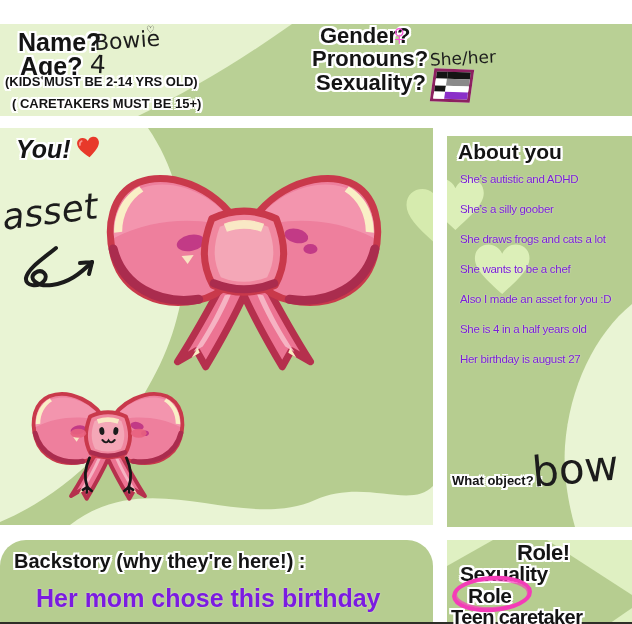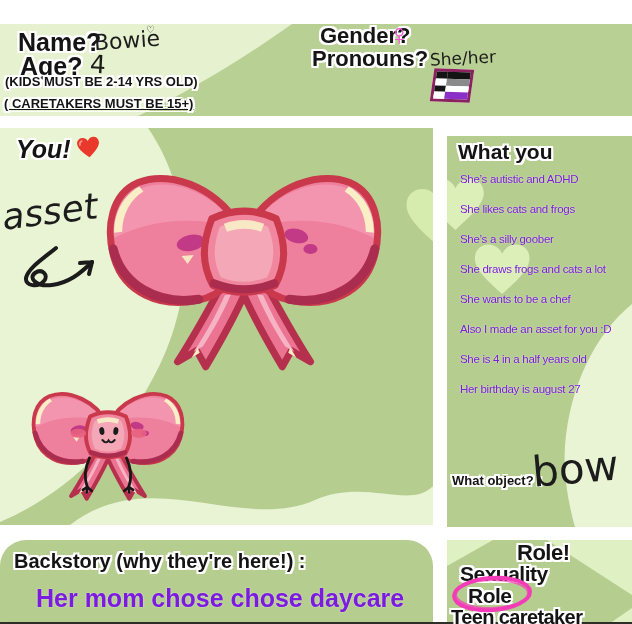--- a/index.html
+++ b/index.html
@@ -78,25 +78,26 @@
     <svg class="bg" width="632" height="92">
       <rect width="632" height="92" fill="#b9d095"></rect>
       <path d="M0,0 H292 C244,34 192,66 138,92 H0 Z" fill="#e6f2cf"></path>
     </svg>
     <div class="abs outlined" style="left:18px;top:6px;font-size:25px;">Name?</div>
     <div class="abs hw" style="left:94px;top:6px;font-size:22px;transform:rotate(-4deg);">Bowie</div>
     <div class="abs" style="left:146px;top:0px;font-size:10px;color:#1c1c1c;z-index:3;">♡</div>
     <div class="abs outlined" style="left:20px;top:30px;font-size:25px;">Age?</div>
     <div class="abs hw" style="left:90px;top:28px;font-size:25px;transform:rotate(3deg);">4</div>
     <div class="abs outlined" style="left:5px;top:51px;font-size:13px;">(KIDS MUST BE 2-14 YRS OLD)</div>
-    <div class="abs outlined" style="left:4px;top:73px;font-size:13px;text-decoration:underline;">( CARETAKERS MUST BE 15+)</div>
+    <div class="abs outlined" style="left:12px;top:73px;font-size:13px;">( CARETAKERS MUST BE 15+)</div>
     <div class="abs outlined" style="left:320px;top:1px;font-size:22px;">Gender?</div>
     <div class="abs" style="left:388px;top:-4px;font-size:30px;font-weight:700;color:#f550d8;line-height:1;z-index:2;">♀</div>
     <div class="abs outlined" style="left:312px;top:24px;font-size:22px;">Pronouns?</div>
     <div class="abs hw" style="left:430px;top:26px;font-size:17px;transform:rotate(-3deg);">She/her</div>
+    <div class="abs outlined" style="left:316px;top:48px;font-size:22px;">Sexuality?</div>
     <div class="flag" style="left:432px;top:45px;">
       <div class="flag-spine">
         <div style="background:#141414;"></div>
           <div style="background:#ffffff;"></div>
         <div style="background:#141414;"></div>
           <div style="background:#ffffff;"></div>
       </div>
       <div class="flag-stripes">
         <div style="background:#141414;"></div>
           <div style="background:#8a8a8a;"></div>
@@ -144,41 +145,40 @@
     </svg>
   </div>
 
   <div class="panel" style="left:447px;top:112px;width:185px;height:391px;">
     <svg class="bg" width="185" height="391">
       <rect width="185" height="391" fill="#b6cd90"></rect>
       <use href="#heartShape" transform="translate(-24,40) scale(1.35)" fill="#dcefb8"></use>
       <use href="#heartShape" transform="translate(24,106) scale(1.3)" fill="#dcefb8"></use>
       <path d="M185,168 C148,198 122,252 118,310 C116,340 122,370 128,391 L185,391 Z" fill="#e9f4d4"></path>
     </svg>
-    <div class="abs outlined" style="left:11px;top:5px;font-size:21px;">What you</div>
+    <div class="abs outlined" style="left:11px;top:5px;font-size:21px;">About you</div>
     <div class="abs" style="left:13px;top:36px;">
       <div class="purple-item">She’s autistic and ADHD</div>
-      <div class="purple-item">She likes cats and frogs</div>
       <div class="purple-item">She’s a silly goober</div>
       <div class="purple-item">She draws frogs and cats a lot</div>
       <div class="purple-item">She wants to be a chef</div>
       <div class="purple-item">Also I made an asset for you :D</div>
       <div class="purple-item">She is 4 in a half years old</div>
       <div class="purple-item">Her birthday is august 27</div>
     </div>
     <div class="abs outlined" style="left:5px;top:338px;font-size:13px;">What object? :</div>
     <div class="abs hw" style="left:85px;top:312px;font-size:42px;transform:rotate(-5deg);">bow</div>
   </div>
 
   <div class="panel" style="left:0;top:516px;width:433px;height:106px;border-radius:26px;">
     <svg class="bg" width="433" height="106">
       <rect width="433" height="106" fill="#b6cd90"></rect>
     </svg>
     <div class="abs outlined" style="left:14px;top:11px;font-size:20px;">Backstory (why they're here!) :</div>
-    <div class="abs answer-purple" style="left:36px;top:44px;font-size:25px;">Her mom chose chose daycare</div>
+    <div class="abs answer-purple" style="left:36px;top:44px;font-size:25px;">Her mom chose this birthday</div>
   </div>
 
   <div class="panel" style="left:447px;top:516px;width:185px;height:106px;">
     <svg class="bg" width="185" height="106">
       <rect width="185" height="106" fill="#b6cd90"></rect>
       <path d="M100,0 H185 V55 Z" fill="#dff0c2"></path>
       <path d="M130,106 L185,68 V106 Z" fill="#dff0c2"></path>
       <path d="M0,0 H46 L0,26 Z" fill="#dff0c2"></path>
     </svg>
     <div class="abs outlined" style="left:70px;top:2px;font-size:22px;letter-spacing:-0.5px;">Role!</div>

